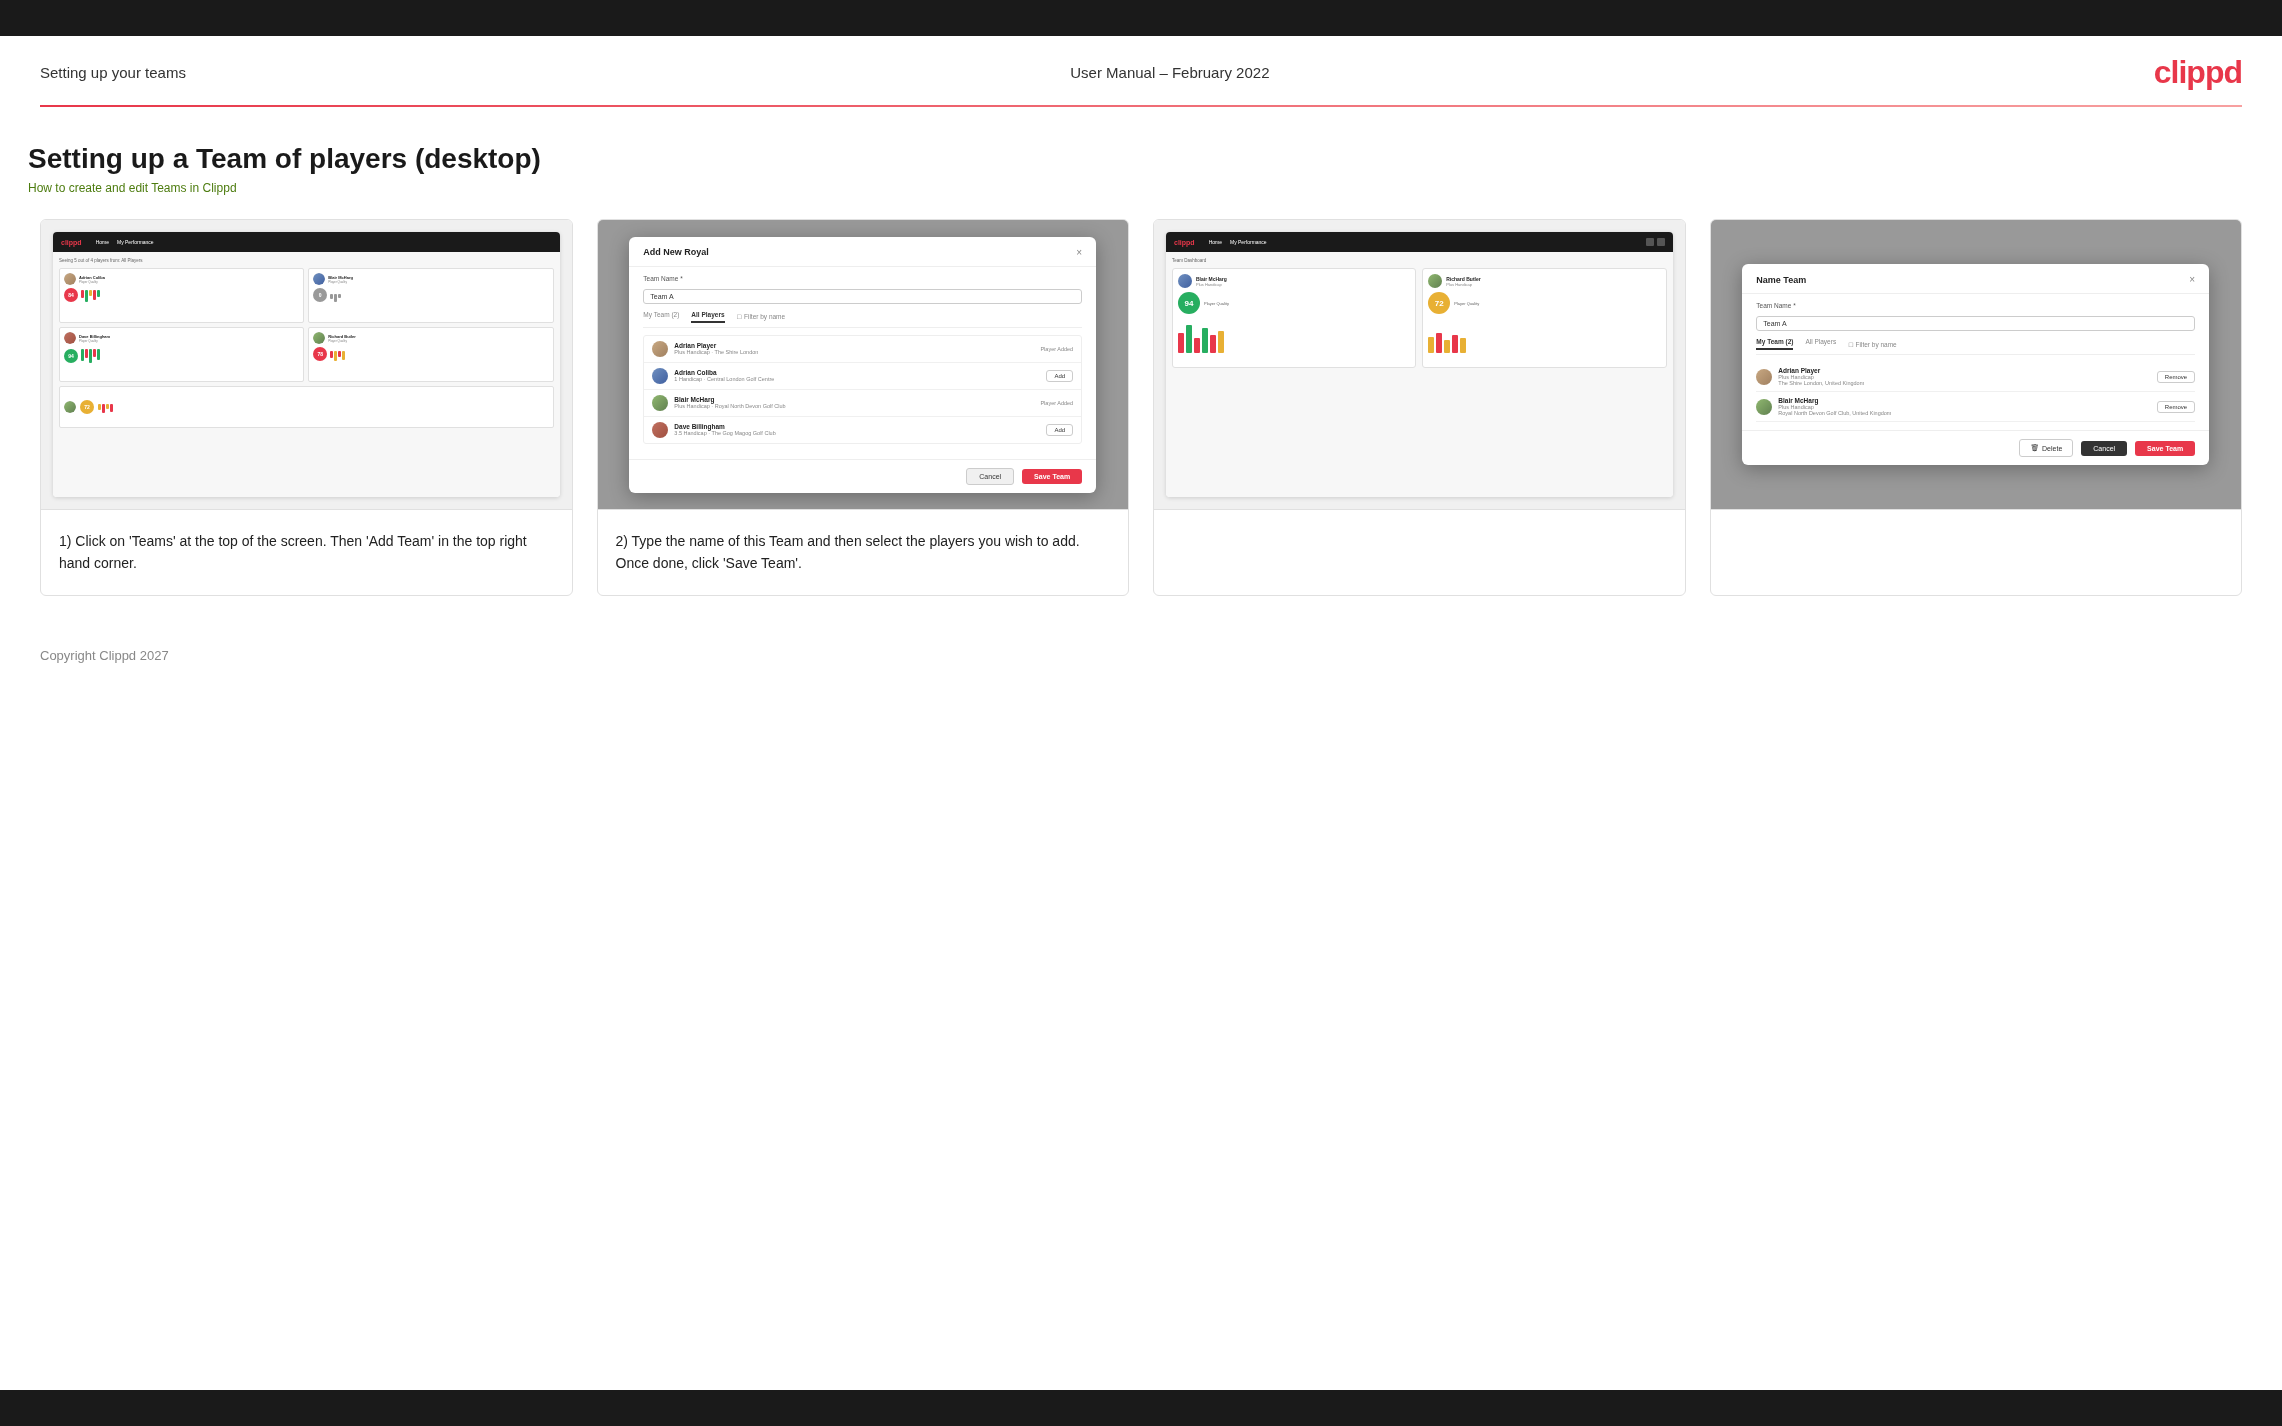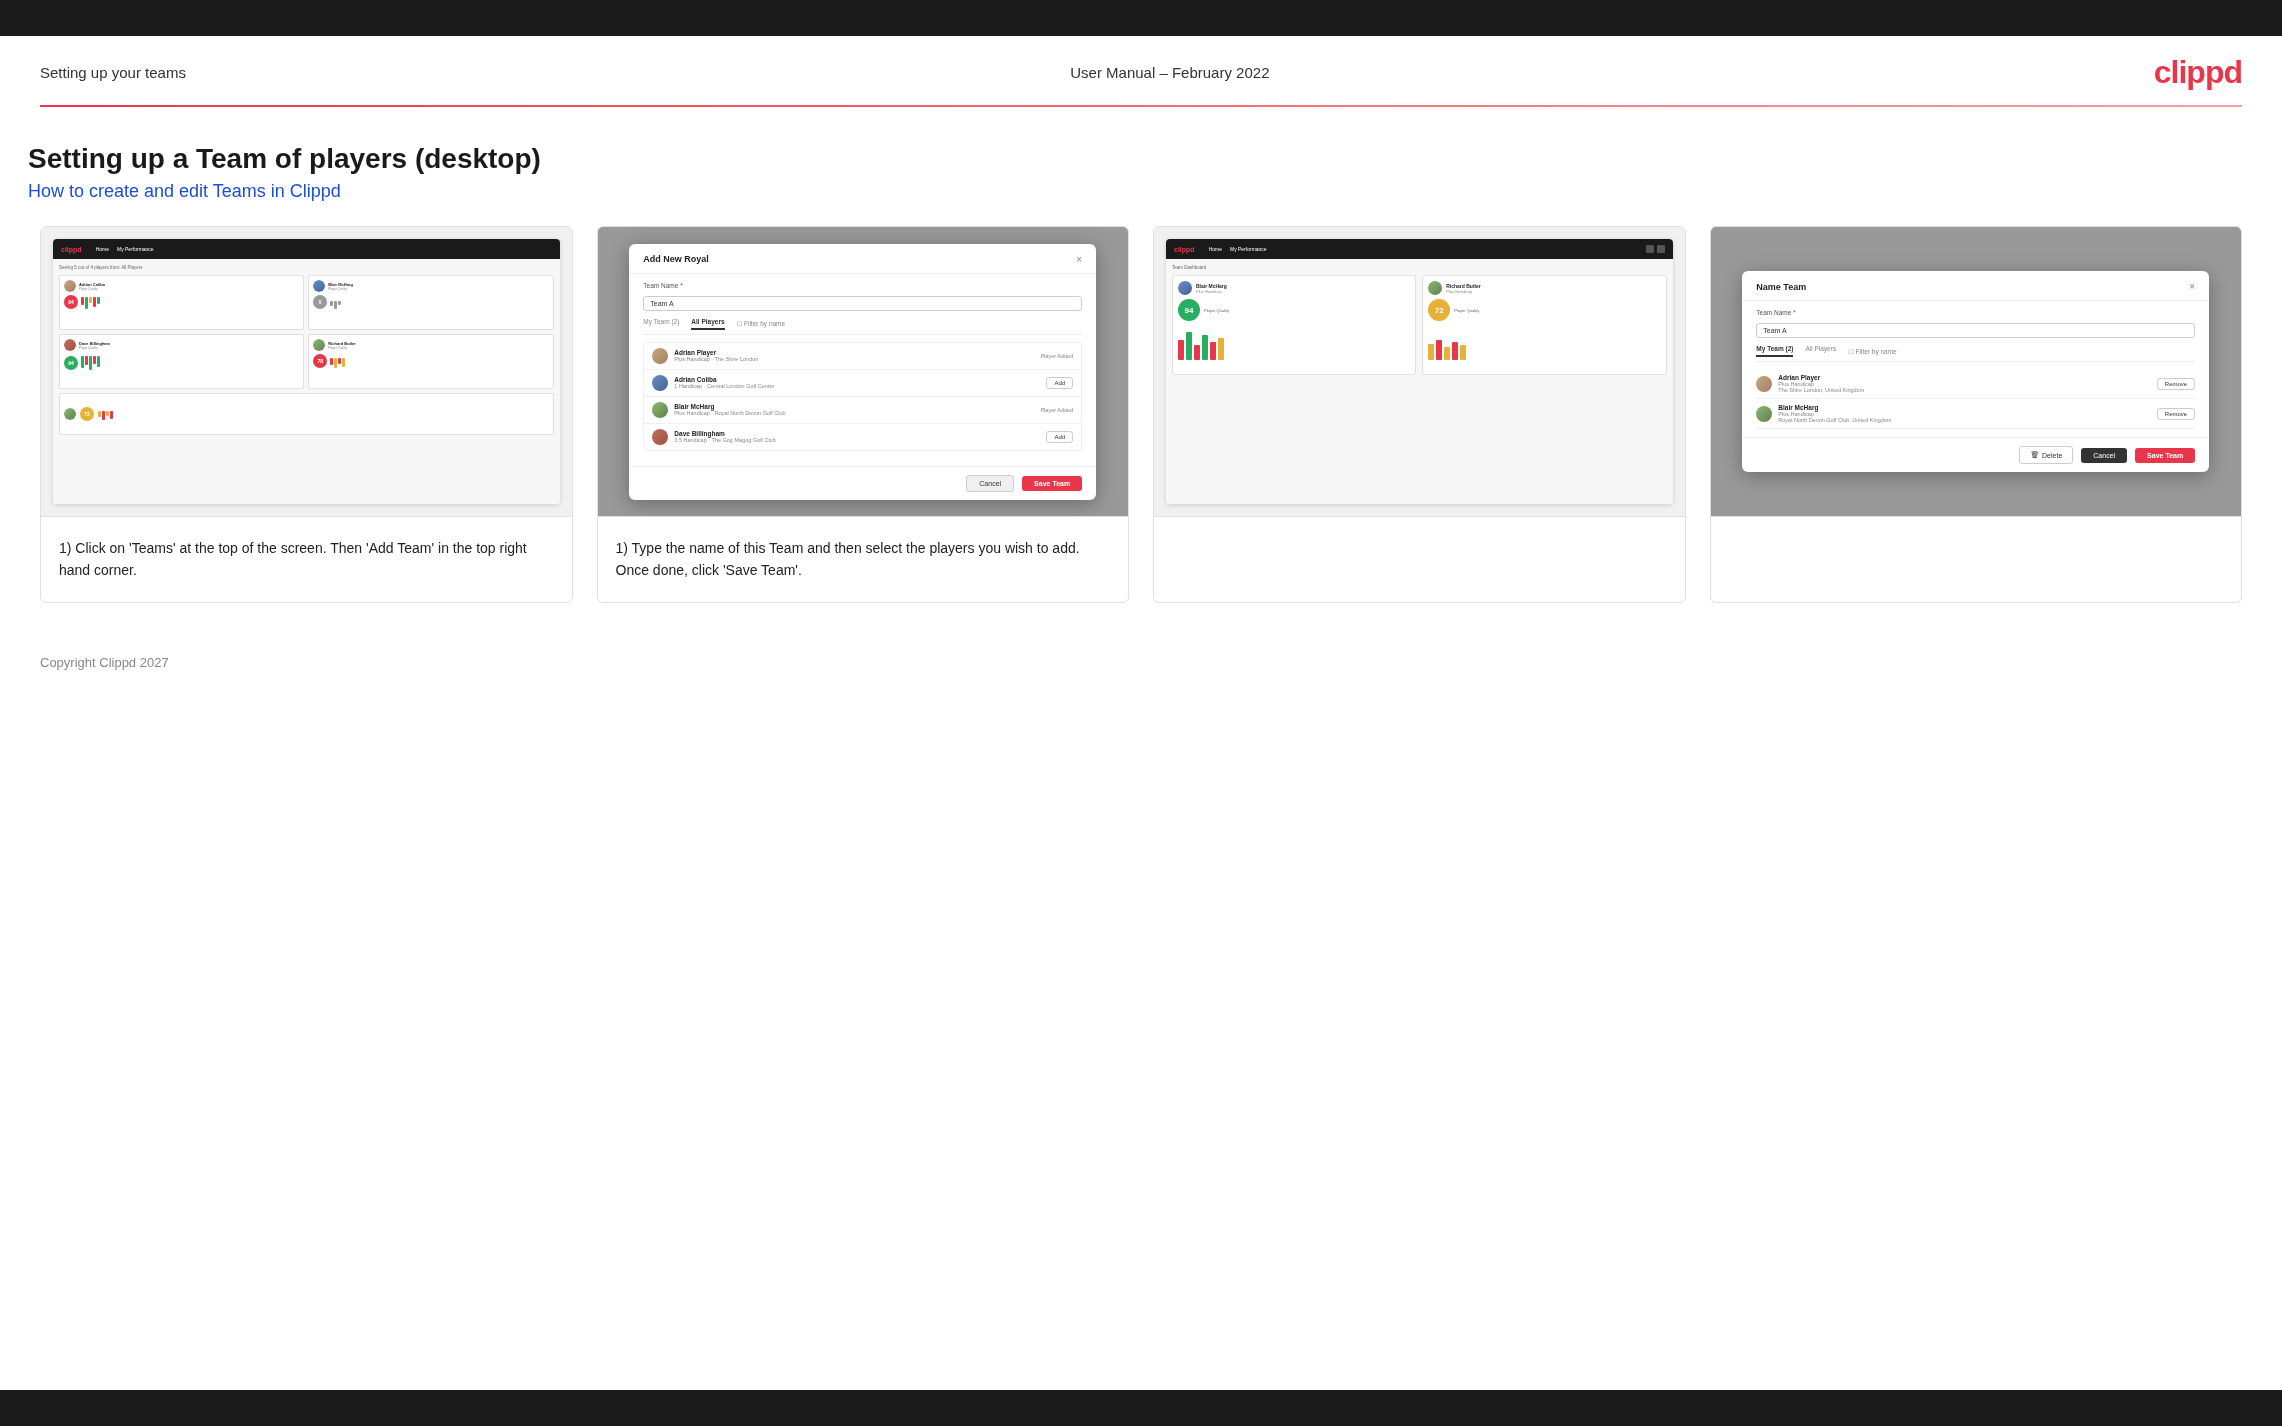--- a/index.html
+++ b/index.html
@@ -50,23 +50,23 @@
     .page-title-section {
       padding: 36px 40px 24px 28px;
     }
     .page-title-section h1 {
       font-size: 28px;
       font-weight: 700;
       color: #1a1a1a;
       margin-bottom: 6px;
     }
     .page-title-section h2 {
-      font-size: 18px;
+      font-size: 12px;
       font-weight: 400;
-      color: #1d4ed8;
+      color: #4d7c0f;
     }
 
     
     .cards-container {
       display: flex;
       gap: 24px;
       padding: 0 40px 40px 40px;
     }
 
     .card {
@@ -730,21 +730,21 @@
               <button class="modal-add-btn">Add</button>
             </div>
           </div>
         </div>
         <div class="modal-footer">
           <button class="btn-cancel">Cancel</button>
           <button class="btn-save">Save Team</button>
         </div>
       </div>
     </div>
-    <div class="card-text">1) Type the name of this Team and then select the players you wish to add.  Once done, click 'Save Team'.</div>
+    <div class="card-text">2) Type the name of this Team and then select the players you wish to add.  Once done, click 'Save Team'.</div>
   </div>
 
   <div class="card">
     <div class="card-screenshot screen3">
       <div class="screen3-inner">
         <div class="screen3-topbar">
           <span style="color:#e8374a;font-size:7px;font-weight:700;">clippd</span>
           <div class="screen1-nav">
             <span>Home</span>
             <span>My Performance</span>

